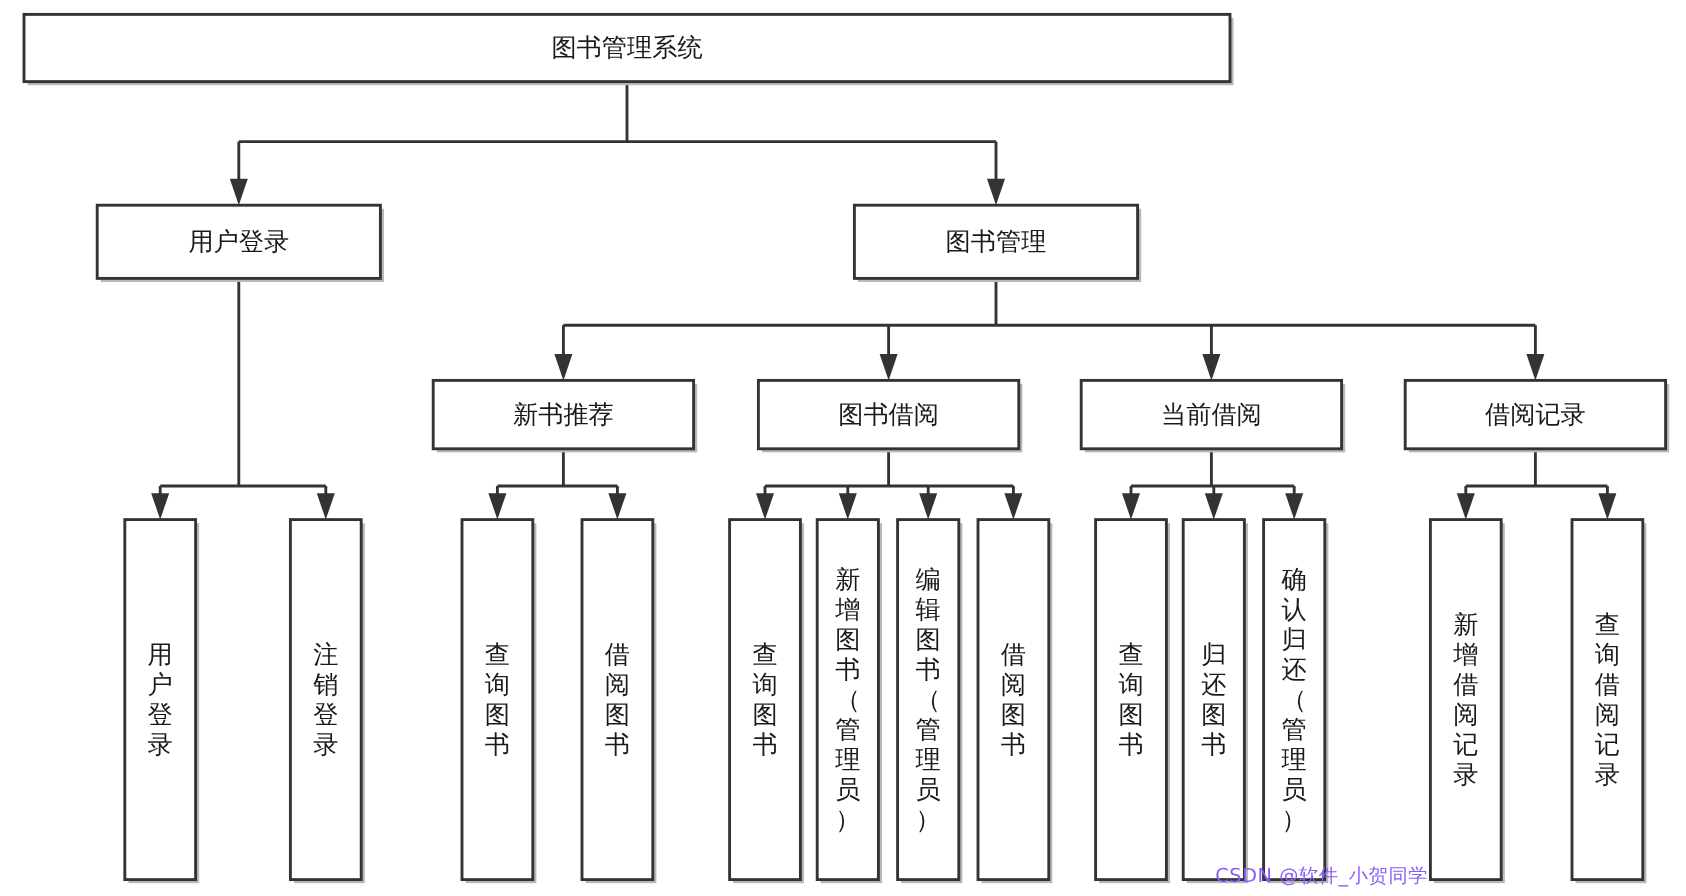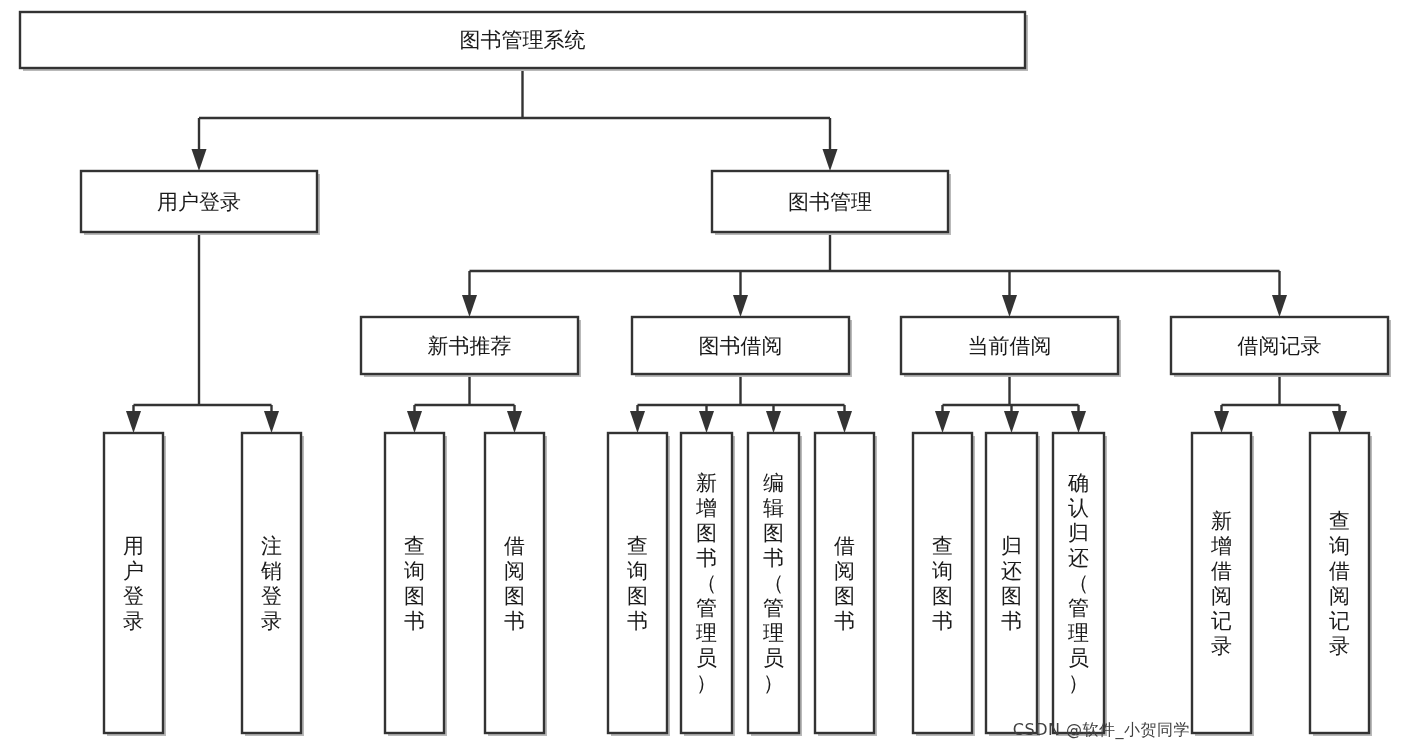--- a/index.html
+++ b/index.html
@@ -57,21 +57,21 @@
     font-size: 21px;
     fill: #1a1a1a;
     text-anchor: middle;
   }
   .watermark {
     position: absolute;
     right: 8px;
     bottom: 6px;
     font-family: "DejaVu Sans", "Liberation Sans", sans-serif;
     font-size: 16px;
-    color: #404040;
+    color: #8b5cf6;
     letter-spacing: 0.5px;
     white-space: nowrap;
     user-select: none;
   }
 </style>
 </head>
 <body>
 
 <div id="diagram-root">
   <svg id="tree-svg" viewBox="0 0 1405 747">

